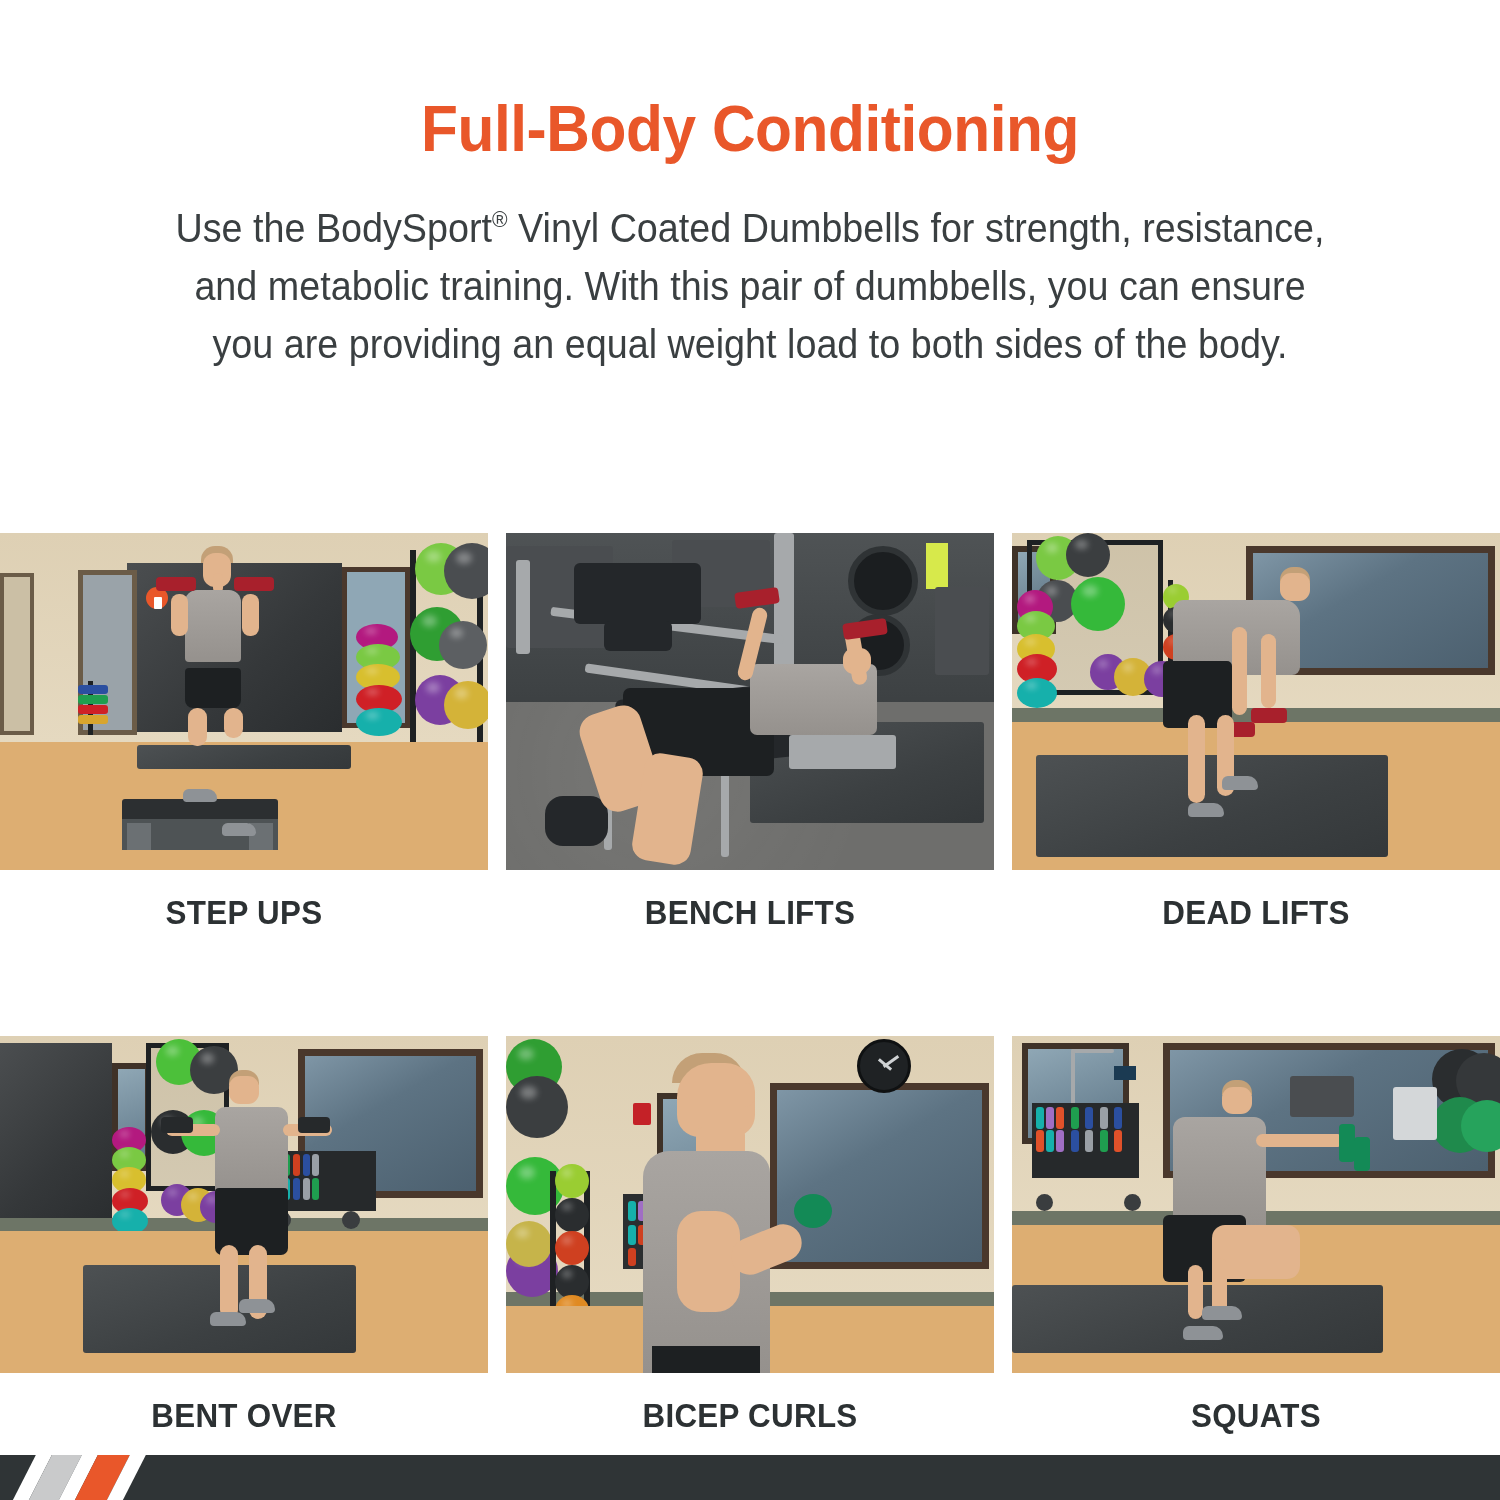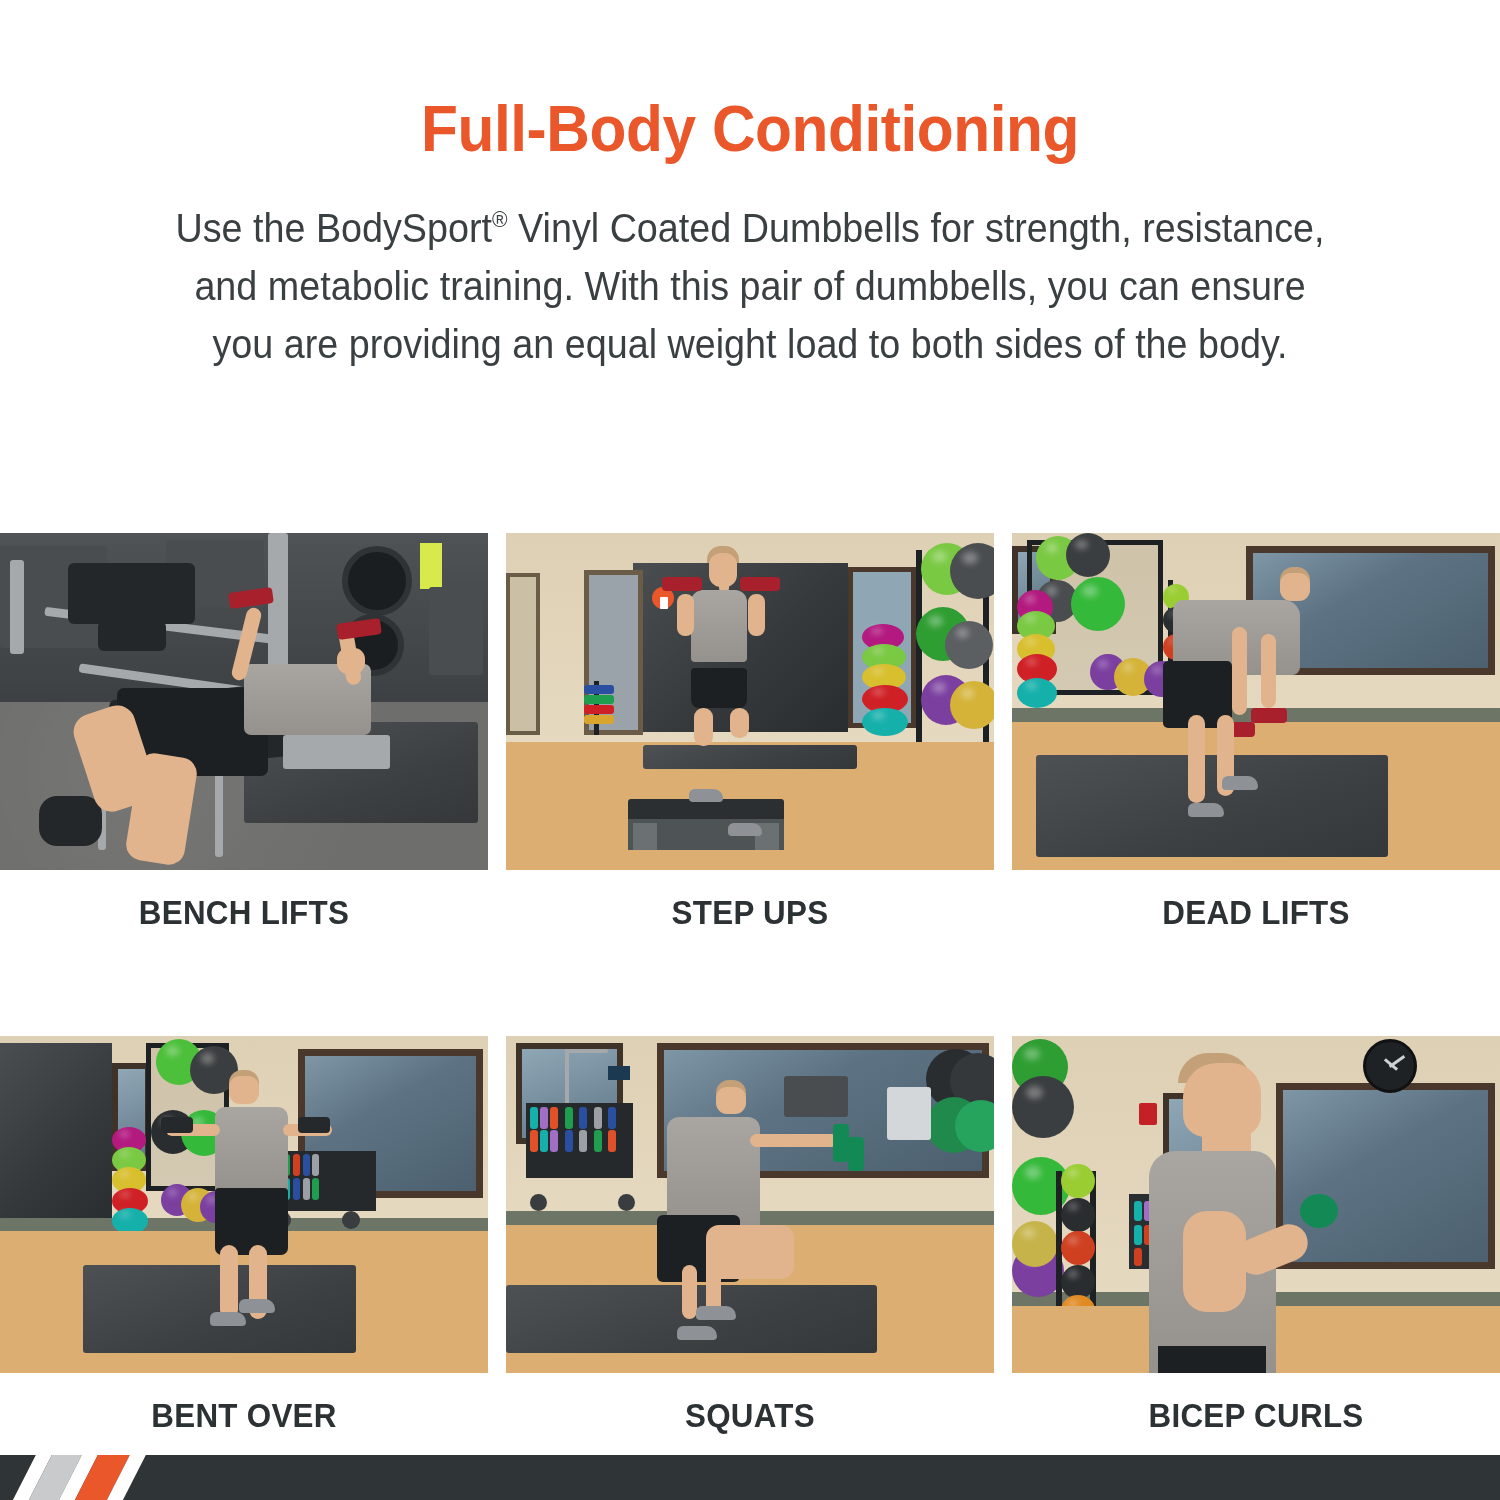--- a/index.html
+++ b/index.html
@@ -203,59 +203,20 @@
   <div class="page-title">Full-Body Conditioning</div>
 
   <p class="intro">
     <span>Use the BodySport</span><sup>®</sup><span> Vinyl Coated Dumbbells for strength, resistance, and metabolic training. With this pair of dumbbells, you can ensure you are providing an equal weight load to both sides of the body.</span>
   </p>
 </div>
 
 <div class="grid">
 
   <div class="row">
-
-    <div class="cell mid">
-      <div class="photo">
-        <div class="layer" style="left:0;right:0;top:0;height:52%;background:linear-gradient(#4f5355,#3c4042)"></div>
-
-        <div class="layer equip" style="left:0;top:4%;width:22%;height:30%"></div>
-        <div class="layer equip-light" style="left:2%;top:8%;width:3%;height:28%"></div>
-        <div class="layer equip" style="left:34%;top:2%;width:20%;height:20%"></div>
-        <div class="layer equip-light" style="left:55%;top:0;width:4%;height:42%"></div>
-        <div class="layer" style="left:70%;top:4%;width:70px;height:70px;border-radius:50%;background:#1b1e20;border:6px solid #2f3335"></div>
-        <div class="layer" style="left:70%;top:24%;width:62px;height:62px;border-radius:50%;background:#1b1e20;border:6px solid #2f3335"></div>
-        <div class="layer" style="left:86%;top:3%;width:22px;height:46px;background:#d7e94b"></div>
-        <div class="layer equip" style="left:88%;top:16%;width:11%;height:26%"></div>
-
-        <div class="layer floor-rubber" style="height:50%"></div>
-        <div class="layer mat" style="left:50%;top:56%;width:48%;height:30%"></div>
-
-        <div class="layer equip-light" style="left:9%;top:26%;width:48%;height:9px;transform:rotate(7deg)"></div>
-        <div class="layer equip-light" style="left:16%;top:44%;width:52%;height:9px;transform:rotate(8deg)"></div>
-        <div class="layer bench-pad" style="left:14%;top:9%;width:26%;height:18%"></div>
-        <div class="layer bench-pad" style="left:20%;top:26%;width:14%;height:9%"></div>
-        <div class="layer bench-pad" style="left:23%;top:46%;width:48%;height:22%;transform:rotate(-6deg)"></div>
-        <div class="layer equip-light" style="left:20%;top:60%;width:8px;height:34%"></div>
-        <div class="layer equip-light" style="left:44%;top:66%;width:8px;height:30%"></div>
-        <div class="layer bench-pad" style="left:8%;top:78%;width:13%;height:15%;border-radius:18px"></div>
-        <div class="layer equip-light" style="left:58%;top:60%;width:22%;height:10%"></div>
-
-        <div class="layer shorts" style="left:24%;top:46%;width:31%;height:26%;border-radius:7px"></div>
-        <div class="layer shirt" style="left:50%;top:39%;width:26%;height:21%;border-radius:7px"></div>
-        <div class="layer skin" style="left:69%;top:34%;width:28px;height:26px;border-radius:11px"></div>
-        <div class="layer skin" style="left:49%;top:22%;width:15px;height:22%;border-radius:8px;transform:rotate(14deg)"></div>
-        <div class="layer skin" style="left:70%;top:27%;width:15px;height:18%;border-radius:8px;transform:rotate(-10deg)"></div>
-        <div class="layer skin" style="left:17%;top:52%;width:13%;height:30%;border-radius:18px;transform:rotate(-18deg)"></div>
-        <div class="layer skin" style="left:27%;top:66%;width:12%;height:32%;border-radius:16px;transform:rotate(9deg)"></div>
-        <div class="layer db-red" style="left:47%;top:17%;width:44px;height:16px;transform:rotate(-8deg)"></div>
-        <div class="layer db-red" style="left:69%;top:26%;width:44px;height:16px;transform:rotate(-8deg)"></div>
-      </div>
-      <div class="caption">BENCH LIFTS</div>
-    </div>
 
     <div class="cell">
       <div class="photo">
         <div class="layer wall-cream" style="height:62%"></div>
         <div class="layer dark-poster" style="left:26%;top:9%;width:44%;height:50%"></div>
         <div class="layer" style="left:30%;top:16%;width:22px;height:22px;border-radius:50%;background:#e9572a"></div>
         <div class="layer" style="left:31.5%;top:19%;width:8px;height:12px;background:#fff;border-radius:1px"></div>
 
         <div class="layer" style="left:0;top:12%;width:7%;height:48%;background:#cbbfa5;border:4px solid #6b5c48"></div>
         <div class="layer" style="left:16%;top:11%;width:12%;height:49%;background:#9aa3a9;border:5px solid #6b5c48"></div>
@@ -300,20 +261,59 @@
         <div class="layer db-red" style="left:48%;top:13%;width:40px;height:14px"></div>
         <div class="layer shorts" style="left:38%;top:40%;width:56px;height:40px;border-radius:4px 4px 8px 8px"></div>
         <div class="layer skin" style="left:38.5%;top:52%;width:19px;height:38px;border-radius:9px"></div>
         <div class="layer skin" style="left:46%;top:52%;width:19px;height:30px;border-radius:9px"></div>
         <div class="layer shoe" style="left:37.5%;top:76%;width:34px;height:13px"></div>
         <div class="layer shoe" style="left:45.5%;top:86%;width:34px;height:13px"></div>
       </div>
       <div class="caption">STEP UPS</div>
     </div>
 
+    <div class="cell mid">
+      <div class="photo">
+        <div class="layer" style="left:0;right:0;top:0;height:52%;background:linear-gradient(#4f5355,#3c4042)"></div>
+
+        <div class="layer equip" style="left:0;top:4%;width:22%;height:30%"></div>
+        <div class="layer equip-light" style="left:2%;top:8%;width:3%;height:28%"></div>
+        <div class="layer equip" style="left:34%;top:2%;width:20%;height:20%"></div>
+        <div class="layer equip-light" style="left:55%;top:0;width:4%;height:42%"></div>
+        <div class="layer" style="left:70%;top:4%;width:70px;height:70px;border-radius:50%;background:#1b1e20;border:6px solid #2f3335"></div>
+        <div class="layer" style="left:70%;top:24%;width:62px;height:62px;border-radius:50%;background:#1b1e20;border:6px solid #2f3335"></div>
+        <div class="layer" style="left:86%;top:3%;width:22px;height:46px;background:#d7e94b"></div>
+        <div class="layer equip" style="left:88%;top:16%;width:11%;height:26%"></div>
+
+        <div class="layer floor-rubber" style="height:50%"></div>
+        <div class="layer mat" style="left:50%;top:56%;width:48%;height:30%"></div>
+
+        <div class="layer equip-light" style="left:9%;top:26%;width:48%;height:9px;transform:rotate(7deg)"></div>
+        <div class="layer equip-light" style="left:16%;top:44%;width:52%;height:9px;transform:rotate(8deg)"></div>
+        <div class="layer bench-pad" style="left:14%;top:9%;width:26%;height:18%"></div>
+        <div class="layer bench-pad" style="left:20%;top:26%;width:14%;height:9%"></div>
+        <div class="layer bench-pad" style="left:23%;top:46%;width:48%;height:22%;transform:rotate(-6deg)"></div>
+        <div class="layer equip-light" style="left:20%;top:60%;width:8px;height:34%"></div>
+        <div class="layer equip-light" style="left:44%;top:66%;width:8px;height:30%"></div>
+        <div class="layer bench-pad" style="left:8%;top:78%;width:13%;height:15%;border-radius:18px"></div>
+        <div class="layer equip-light" style="left:58%;top:60%;width:22%;height:10%"></div>
+
+        <div class="layer shorts" style="left:24%;top:46%;width:31%;height:26%;border-radius:7px"></div>
+        <div class="layer shirt" style="left:50%;top:39%;width:26%;height:21%;border-radius:7px"></div>
+        <div class="layer skin" style="left:69%;top:34%;width:28px;height:26px;border-radius:11px"></div>
+        <div class="layer skin" style="left:49%;top:22%;width:15px;height:22%;border-radius:8px;transform:rotate(14deg)"></div>
+        <div class="layer skin" style="left:70%;top:27%;width:15px;height:18%;border-radius:8px;transform:rotate(-10deg)"></div>
+        <div class="layer skin" style="left:17%;top:52%;width:13%;height:30%;border-radius:18px;transform:rotate(-18deg)"></div>
+        <div class="layer skin" style="left:27%;top:66%;width:12%;height:32%;border-radius:16px;transform:rotate(9deg)"></div>
+        <div class="layer db-red" style="left:47%;top:17%;width:44px;height:16px;transform:rotate(-8deg)"></div>
+        <div class="layer db-red" style="left:69%;top:26%;width:44px;height:16px;transform:rotate(-8deg)"></div>
+      </div>
+      <div class="caption">BENCH LIFTS</div>
+    </div>
+
     <div class="cell">
       <div class="photo">
         <div class="layer wall-cream" style="height:56%"></div>
         <div class="layer mirror" style="left:48%;top:4%;width:51%;height:38%"></div>
         <div class="layer window-blue" style="left:0;top:4%;width:9%;height:26%"></div>
         <div class="layer baseboard" style="top:52%;height:5%"></div>
 
         <div class="layer rack-frame" style="left:3%;top:2%;width:28%;height:46%"></div>
         <div class="layer ball" style="left:5%;top:1%;width:44px;height:44px;background:#7ac943"></div>
         <div class="layer ball" style="left:11%;top:0%;width:44px;height:44px;background:#3b3e40"></div>
@@ -401,20 +401,70 @@
         <div class="layer skin" style="left:58%;top:26%;width:10%;height:12px;border-radius:6px"></div>
         <div class="layer db-black" style="left:33%;top:24%;width:32px;height:16px"></div>
         <div class="layer db-black" style="left:61%;top:24%;width:32px;height:16px"></div>
         <div class="layer shorts" style="left:44%;top:45%;width:15%;height:20%;border-radius:4px 4px 7px 7px"></div>
         <div class="layer skin" style="left:45%;top:62%;width:18px;height:22%;border-radius:9px"></div>
         <div class="layer skin" style="left:51%;top:62%;width:18px;height:22%;border-radius:9px"></div>
         <div class="layer shoe" style="left:43%;top:82%;width:36px;height:14px"></div>
         <div class="layer shoe" style="left:49%;top:78%;width:36px;height:14px"></div>
       </div>
       <div class="caption">BENT OVER</div>
+    </div>
+
+    <div class="cell mid">
+      <div class="photo">
+        <div class="layer wall-cream" style="height:80%"></div>
+        <div class="layer mirror" style="left:54%;top:14%;width:45%;height:55%"></div>
+        <div class="layer window-blue" style="left:31%;top:17%;width:16%;height:48%"></div>
+        <div class="layer clock" style="left:72%;top:1%;width:54px;height:54px"></div>
+        <div class="layer" style="left:77%;top:7%;width:18px;height:3px;background:#cfd2d4;transform:rotate(-35deg)"></div>
+        <div class="layer" style="left:76%;top:8%;width:16px;height:3px;background:#cfd2d4;transform:rotate(40deg)"></div>
+        <div class="layer" style="left:26%;top:20%;width:18px;height:22px;background:#c42127;border-radius:2px"></div>
+        <div class="layer baseboard" style="top:76%;height:5%"></div>
+
+        <div class="layer ball" style="left:0;top:1%;width:56px;height:56px;background:#2f9e32"></div>
+        <div class="layer ball" style="left:0;top:12%;width:62px;height:62px;background:#3b3e40"></div>
+        <div class="layer ball" style="left:0;top:36%;width:58px;height:58px;background:#35b93a"></div>
+        <div class="layer ball" style="left:0;top:62%;width:52px;height:52px;background:#7b3fa0"></div>
+        <div class="layer ball" style="left:0;top:55%;width:46px;height:46px;background:#c6b44a"></div>
+
+        <div class="layer rack-post" style="left:9%;top:40%;width:6px;height:42%"></div>
+        <div class="layer rack-post" style="left:16%;top:40%;width:6px;height:42%"></div>
+        <div class="layer ball" style="left:10%;top:38%;width:34px;height:34px;background:#9acd32"></div>
+        <div class="layer ball" style="left:10%;top:48%;width:34px;height:34px;background:#2a2d2f"></div>
+        <div class="layer ball" style="left:10%;top:58%;width:34px;height:34px;background:#cf4020"></div>
+        <div class="layer ball" style="left:10%;top:68%;width:34px;height:34px;background:#2a2d2f"></div>
+        <div class="layer ball" style="left:10%;top:77%;width:34px;height:30px;background:#e08a22"></div>
+
+        <div class="layer" style="left:24%;top:47%;width:9%;height:22%;background:#2b2e30"></div>
+        <div class="layer peg" style="left:25%;top:49%;width:8px;height:20px;background:#16b0ab"></div>
+        <div class="layer peg" style="left:27%;top:49%;width:8px;height:20px;background:#a06ec4"></div>
+        <div class="layer peg" style="left:29%;top:49%;width:8px;height:20px;background:#cf4020"></div>
+        <div class="layer peg" style="left:25%;top:56%;width:8px;height:20px;background:#16b0ab"></div>
+        <div class="layer peg" style="left:27%;top:56%;width:8px;height:20px;background:#cf4020"></div>
+        <div class="layer peg" style="left:29%;top:56%;width:8px;height:20px;background:#a06ec4"></div>
+        <div class="layer peg" style="left:25%;top:63%;width:8px;height:18px;background:#cf4020"></div>
+        <div class="layer peg" style="left:28%;top:63%;width:8px;height:18px;background:#16b0ab"></div>
+
+        <div class="layer floor-wood" style="height:20%"></div>
+
+        <div class="layer hair" style="left:34%;top:5%;width:15%;height:9%;border-radius:36px 36px 0 0"></div>
+        <div class="layer skin" style="left:35%;top:8%;width:16%;height:22%;border-radius:34px 30px 22px 22px"></div>
+        <div class="layer skin" style="left:46%;top:14%;width:5%;height:7%;border-radius:0 10px 10px 0"></div>
+        <div class="layer skin" style="left:39%;top:27%;width:10%;height:13%;border-radius:8px"></div>
+        <div class="layer shirt" style="left:28%;top:34%;width:26%;height:66%;border-radius:26px 22px 0 0"></div>
+        <div class="layer skin" style="left:35%;top:52%;width:13%;height:30%;border-radius:24px"></div>
+        <div class="layer skin" style="left:46%;top:58%;width:15%;height:11%;border-radius:20px;transform:rotate(-22deg)"></div>
+        <div class="layer db-green" style="left:59%;top:47%;width:38px;height:34px;border-radius:50%"></div>
+        <div class="layer shorts" style="left:30%;top:92%;width:22%;height:8%"></div>
+      </div>
+      <div class="caption">BICEP CURLS</div>
     </div>
 
     <div class="cell">
       <div class="photo">
         <div class="layer wall-cream" style="height:56%"></div>
         <div class="layer mirror" style="left:31%;top:2%;width:68%;height:40%"></div>
         <div class="layer window-blue" style="left:2%;top:2%;width:22%;height:30%"></div>
         <div class="layer baseboard" style="top:52%;height:5%"></div>
 
         <div class="layer equip-light" style="left:12%;top:4%;width:4px;height:22%"></div>
@@ -457,70 +507,20 @@
         <div class="layer db-green" style="left:70%;top:30%;width:16px;height:34px"></div>
         <div class="layer shorts" style="left:31%;top:53%;width:17%;height:20%;border-radius:6px"></div>
         <div class="layer skin" style="left:41%;top:56%;width:18%;height:16%;border-radius:13px"></div>
         <div class="layer skin" style="left:41%;top:66%;width:15px;height:18%;border-radius:8px"></div>
         <div class="layer skin" style="left:36%;top:68%;width:15px;height:16%;border-radius:8px"></div>
         <div class="layer shoe" style="left:39%;top:80%;width:40px;height:14px"></div>
         <div class="layer shoe" style="left:35%;top:86%;width:40px;height:14px"></div>
       </div>
       <div class="caption">SQUATS</div>
     </div>
-
-    <div class="cell mid">
-      <div class="photo">
-        <div class="layer wall-cream" style="height:80%"></div>
-        <div class="layer mirror" style="left:54%;top:14%;width:45%;height:55%"></div>
-        <div class="layer window-blue" style="left:31%;top:17%;width:16%;height:48%"></div>
-        <div class="layer clock" style="left:72%;top:1%;width:54px;height:54px"></div>
-        <div class="layer" style="left:77%;top:7%;width:18px;height:3px;background:#cfd2d4;transform:rotate(-35deg)"></div>
-        <div class="layer" style="left:76%;top:8%;width:16px;height:3px;background:#cfd2d4;transform:rotate(40deg)"></div>
-        <div class="layer" style="left:26%;top:20%;width:18px;height:22px;background:#c42127;border-radius:2px"></div>
-        <div class="layer baseboard" style="top:76%;height:5%"></div>
-
-        <div class="layer ball" style="left:0;top:1%;width:56px;height:56px;background:#2f9e32"></div>
-        <div class="layer ball" style="left:0;top:12%;width:62px;height:62px;background:#3b3e40"></div>
-        <div class="layer ball" style="left:0;top:36%;width:58px;height:58px;background:#35b93a"></div>
-        <div class="layer ball" style="left:0;top:62%;width:52px;height:52px;background:#7b3fa0"></div>
-        <div class="layer ball" style="left:0;top:55%;width:46px;height:46px;background:#c6b44a"></div>
-
-        <div class="layer rack-post" style="left:9%;top:40%;width:6px;height:42%"></div>
-        <div class="layer rack-post" style="left:16%;top:40%;width:6px;height:42%"></div>
-        <div class="layer ball" style="left:10%;top:38%;width:34px;height:34px;background:#9acd32"></div>
-        <div class="layer ball" style="left:10%;top:48%;width:34px;height:34px;background:#2a2d2f"></div>
-        <div class="layer ball" style="left:10%;top:58%;width:34px;height:34px;background:#cf4020"></div>
-        <div class="layer ball" style="left:10%;top:68%;width:34px;height:34px;background:#2a2d2f"></div>
-        <div class="layer ball" style="left:10%;top:77%;width:34px;height:30px;background:#e08a22"></div>
-
-        <div class="layer" style="left:24%;top:47%;width:9%;height:22%;background:#2b2e30"></div>
-        <div class="layer peg" style="left:25%;top:49%;width:8px;height:20px;background:#16b0ab"></div>
-        <div class="layer peg" style="left:27%;top:49%;width:8px;height:20px;background:#a06ec4"></div>
-        <div class="layer peg" style="left:29%;top:49%;width:8px;height:20px;background:#cf4020"></div>
-        <div class="layer peg" style="left:25%;top:56%;width:8px;height:20px;background:#16b0ab"></div>
-        <div class="layer peg" style="left:27%;top:56%;width:8px;height:20px;background:#cf4020"></div>
-        <div class="layer peg" style="left:29%;top:56%;width:8px;height:20px;background:#a06ec4"></div>
-        <div class="layer peg" style="left:25%;top:63%;width:8px;height:18px;background:#cf4020"></div>
-        <div class="layer peg" style="left:28%;top:63%;width:8px;height:18px;background:#16b0ab"></div>
-
-        <div class="layer floor-wood" style="height:20%"></div>
-
-        <div class="layer hair" style="left:34%;top:5%;width:15%;height:9%;border-radius:36px 36px 0 0"></div>
-        <div class="layer skin" style="left:35%;top:8%;width:16%;height:22%;border-radius:34px 30px 22px 22px"></div>
-        <div class="layer skin" style="left:46%;top:14%;width:5%;height:7%;border-radius:0 10px 10px 0"></div>
-        <div class="layer skin" style="left:39%;top:27%;width:10%;height:13%;border-radius:8px"></div>
-        <div class="layer shirt" style="left:28%;top:34%;width:26%;height:66%;border-radius:26px 22px 0 0"></div>
-        <div class="layer skin" style="left:35%;top:52%;width:13%;height:30%;border-radius:24px"></div>
-        <div class="layer skin" style="left:46%;top:58%;width:15%;height:11%;border-radius:20px;transform:rotate(-22deg)"></div>
-        <div class="layer db-green" style="left:59%;top:47%;width:38px;height:34px;border-radius:50%"></div>
-        <div class="layer shorts" style="left:30%;top:92%;width:22%;height:8%"></div>
-      </div>
-      <div class="caption">BICEP CURLS</div>
-    </div>
   </div>
 </div>
 
 <div class="footer">
   <div class="stripe white1"></div>
   <div class="stripe gray"></div>
   <div class="stripe white2"></div>
   <div class="stripe orange"></div>
   <div class="stripe white3"></div>
 </div>

